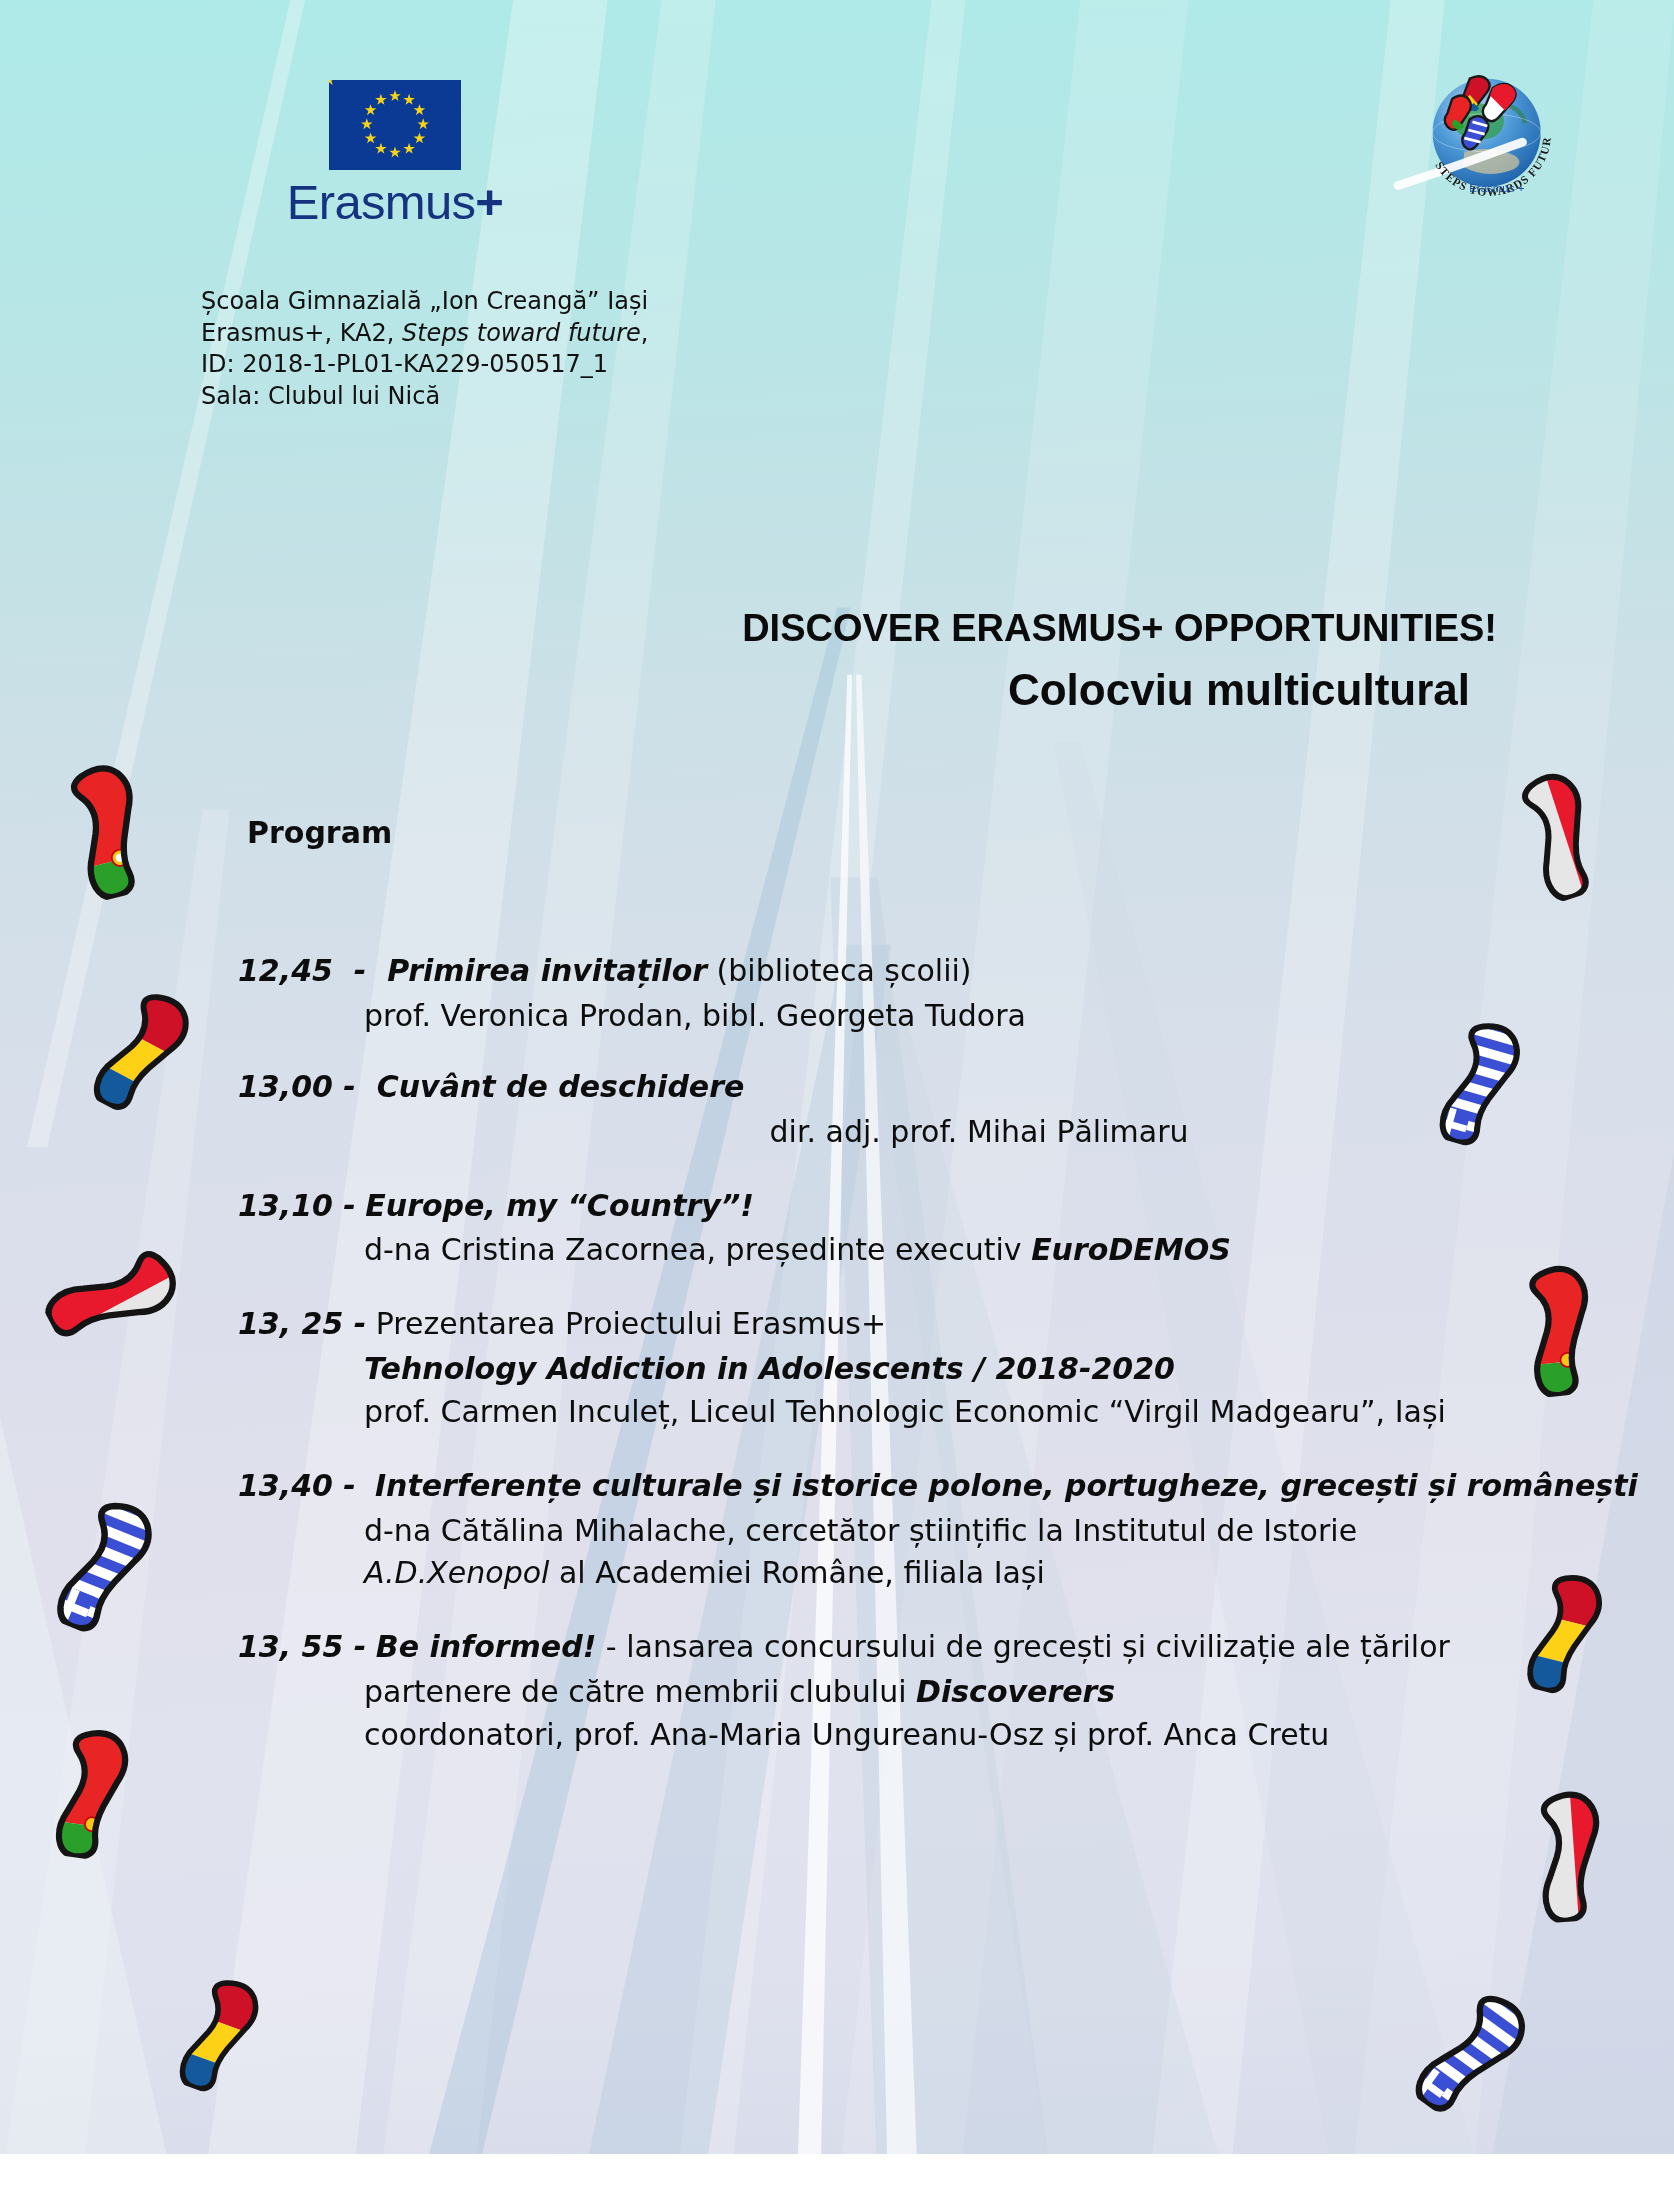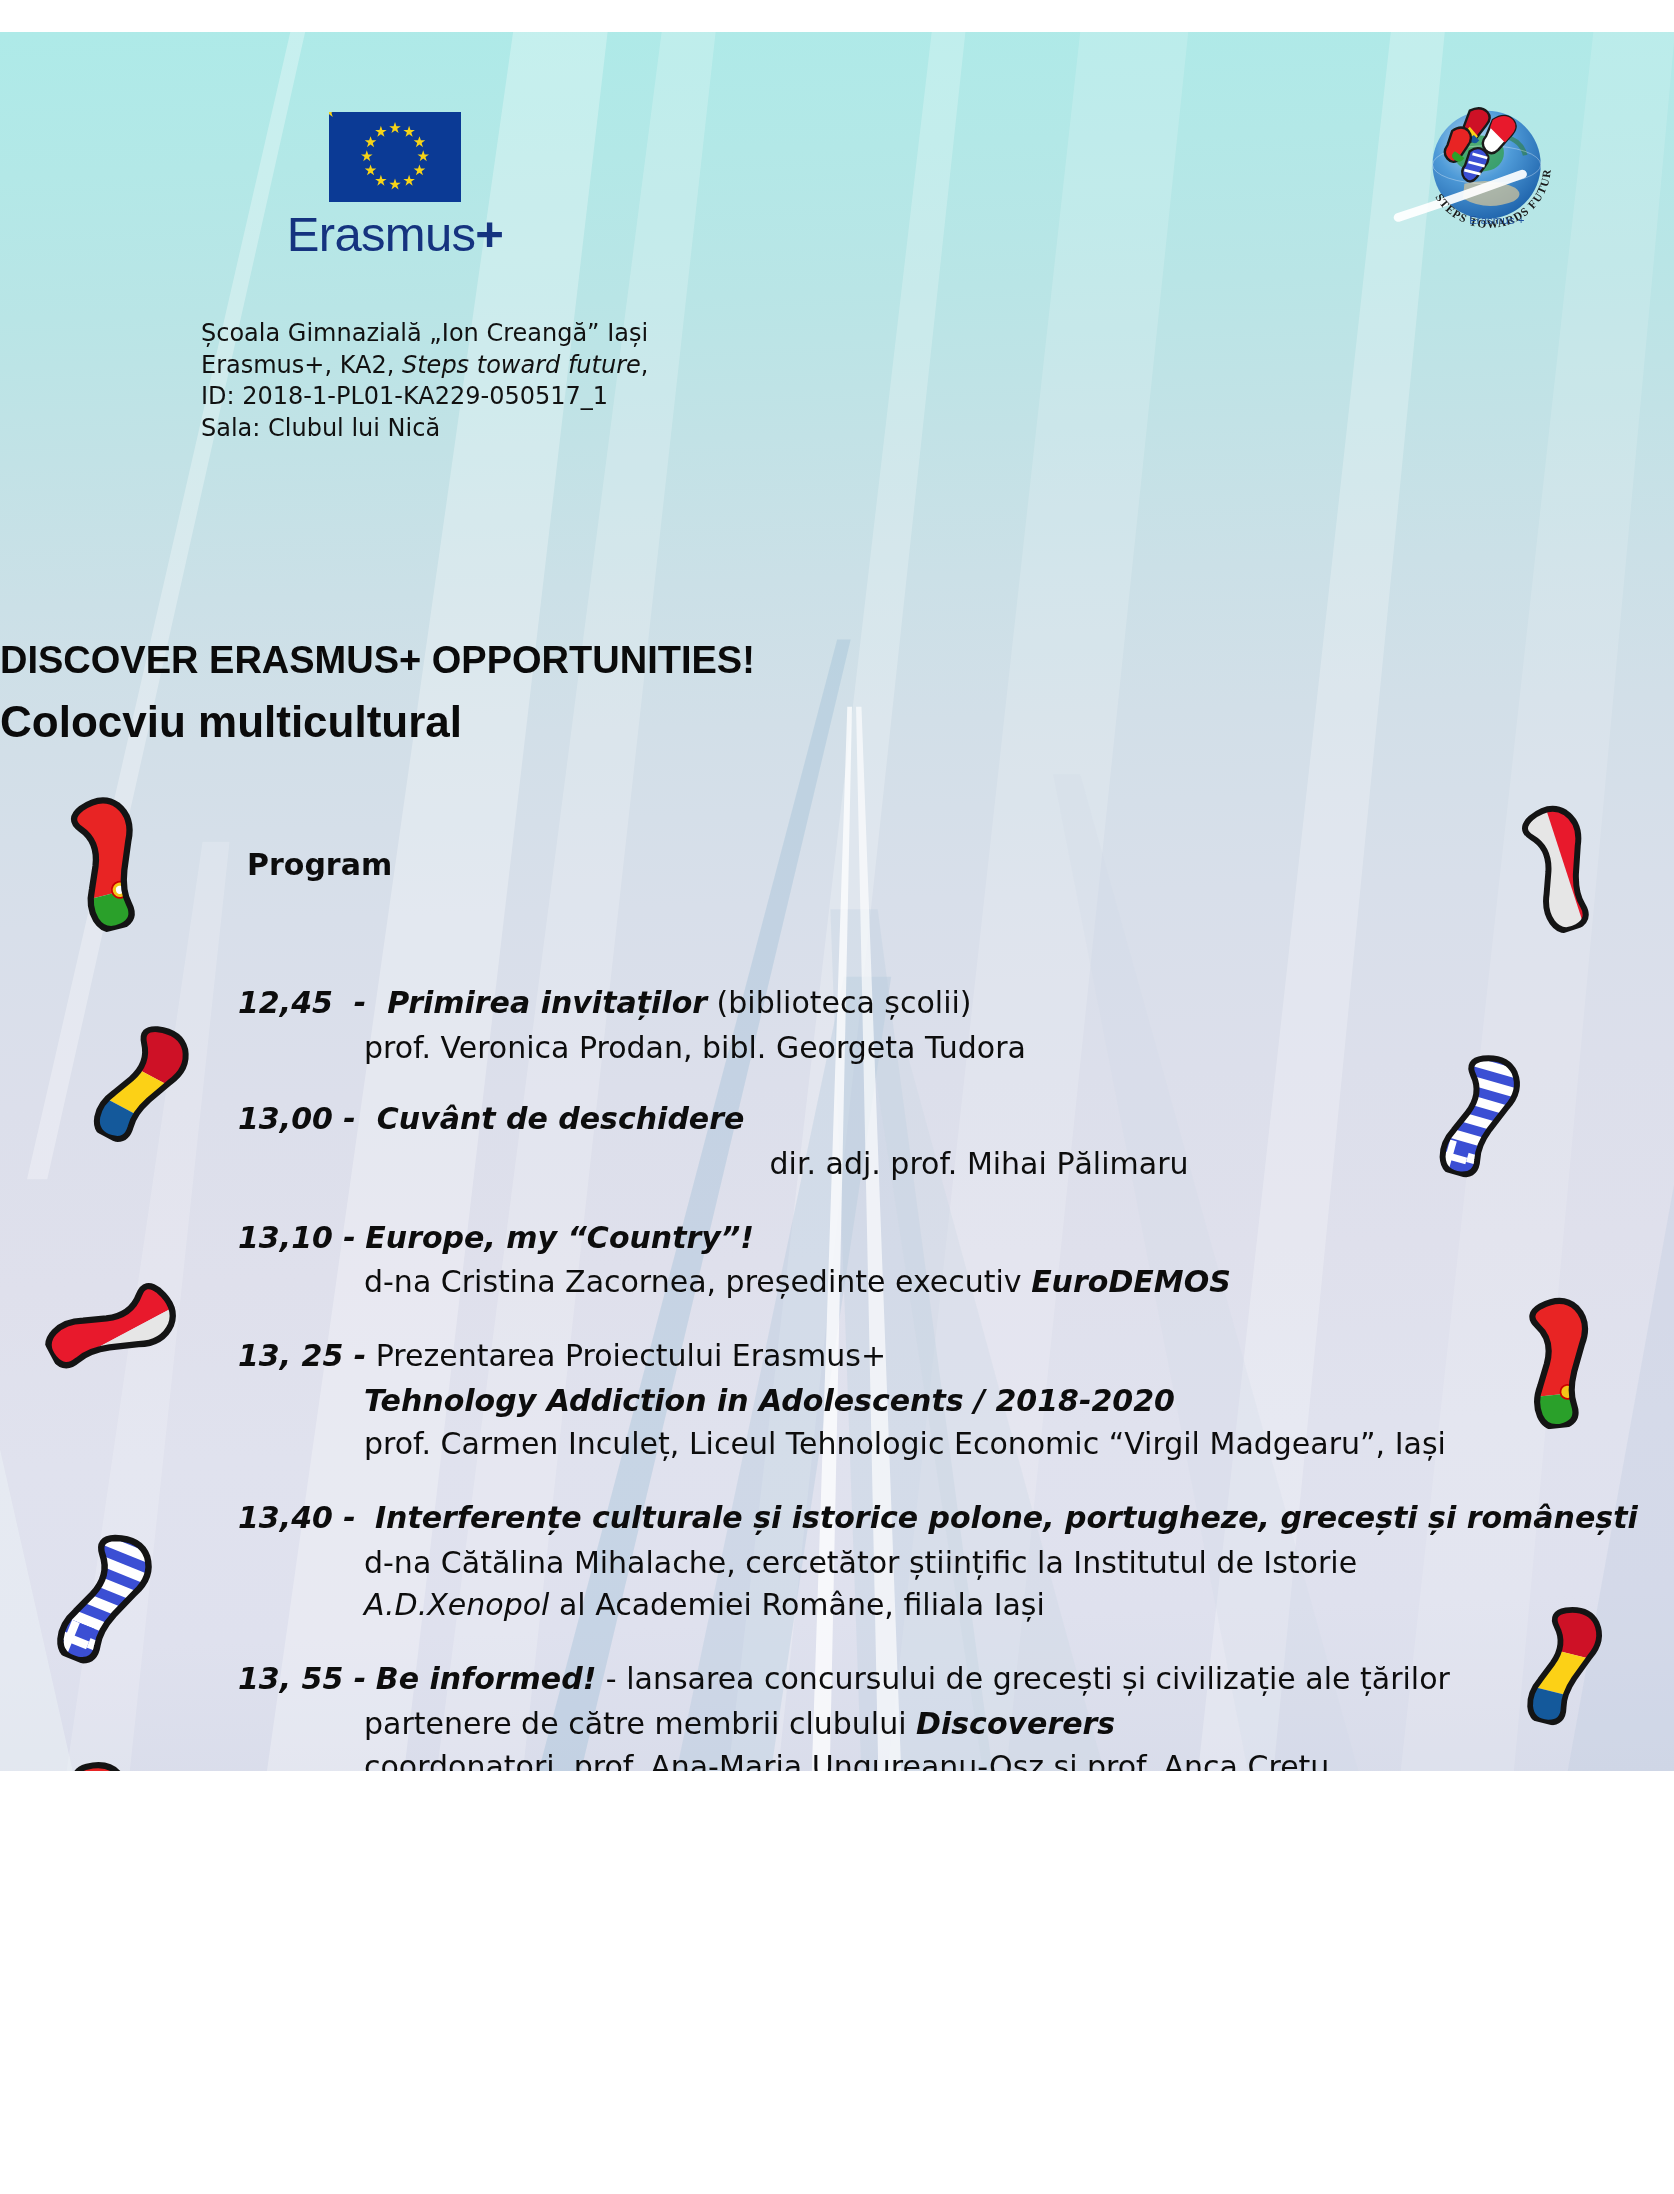--- a/index.html
+++ b/index.html
@@ -7,36 +7,35 @@
     padding: 0;
     background: #ffffff;
   }
   body {
     font-family: "Liberation Sans", sans-serif;
   }
 
   #poster {
     position: relative;
     width: 1675px;
-    height: 1739px;
+    height: 2154px;
     overflow: hidden;
     background: linear-gradient(178deg,
         #aeeae8 0%,
         #b3e8e7 8%,
         #b9e5e6 16%,
         #c2e2e6 24%,
         #cbe0e7 32%,
         #d2dfe8 40%,
         #d8dfea 50%,
         #dcdfeb 60%,
         #dfe0ec 70%,
         #e0e2ee 80%,
         #dfe1ee 90%,
         #d8dcea 100%);
-    margin-top: 32px;
   }
 
   
   .rays { position:absolute; inset:0; overflow:hidden; pointer-events:none; }
 
   
   .eu-logo {
     position: absolute;
     left: 250px;
     top: 80px;
@@ -79,23 +78,23 @@
     color: #111;
     font-family: "DejaVu Sans", sans-serif;
     font-weight: 400;
     white-space: nowrap;
   }
   .header-info .it { font-style: italic; }
 
   
   .title-block {
     position: absolute;
-    left: 0; right: 0;
+    left: 0; right: 16px;
     top: 607px;
-    text-align: left;
+    text-align: right;
   }
   .title-main {
     font-family: "Liberation Sans", sans-serif;
     font-weight: bold;
     font-size: 38px;
     color: #0b0b0b;
     letter-spacing: 0px;
     padding-right: 162px;
   }
   .title-sub {

